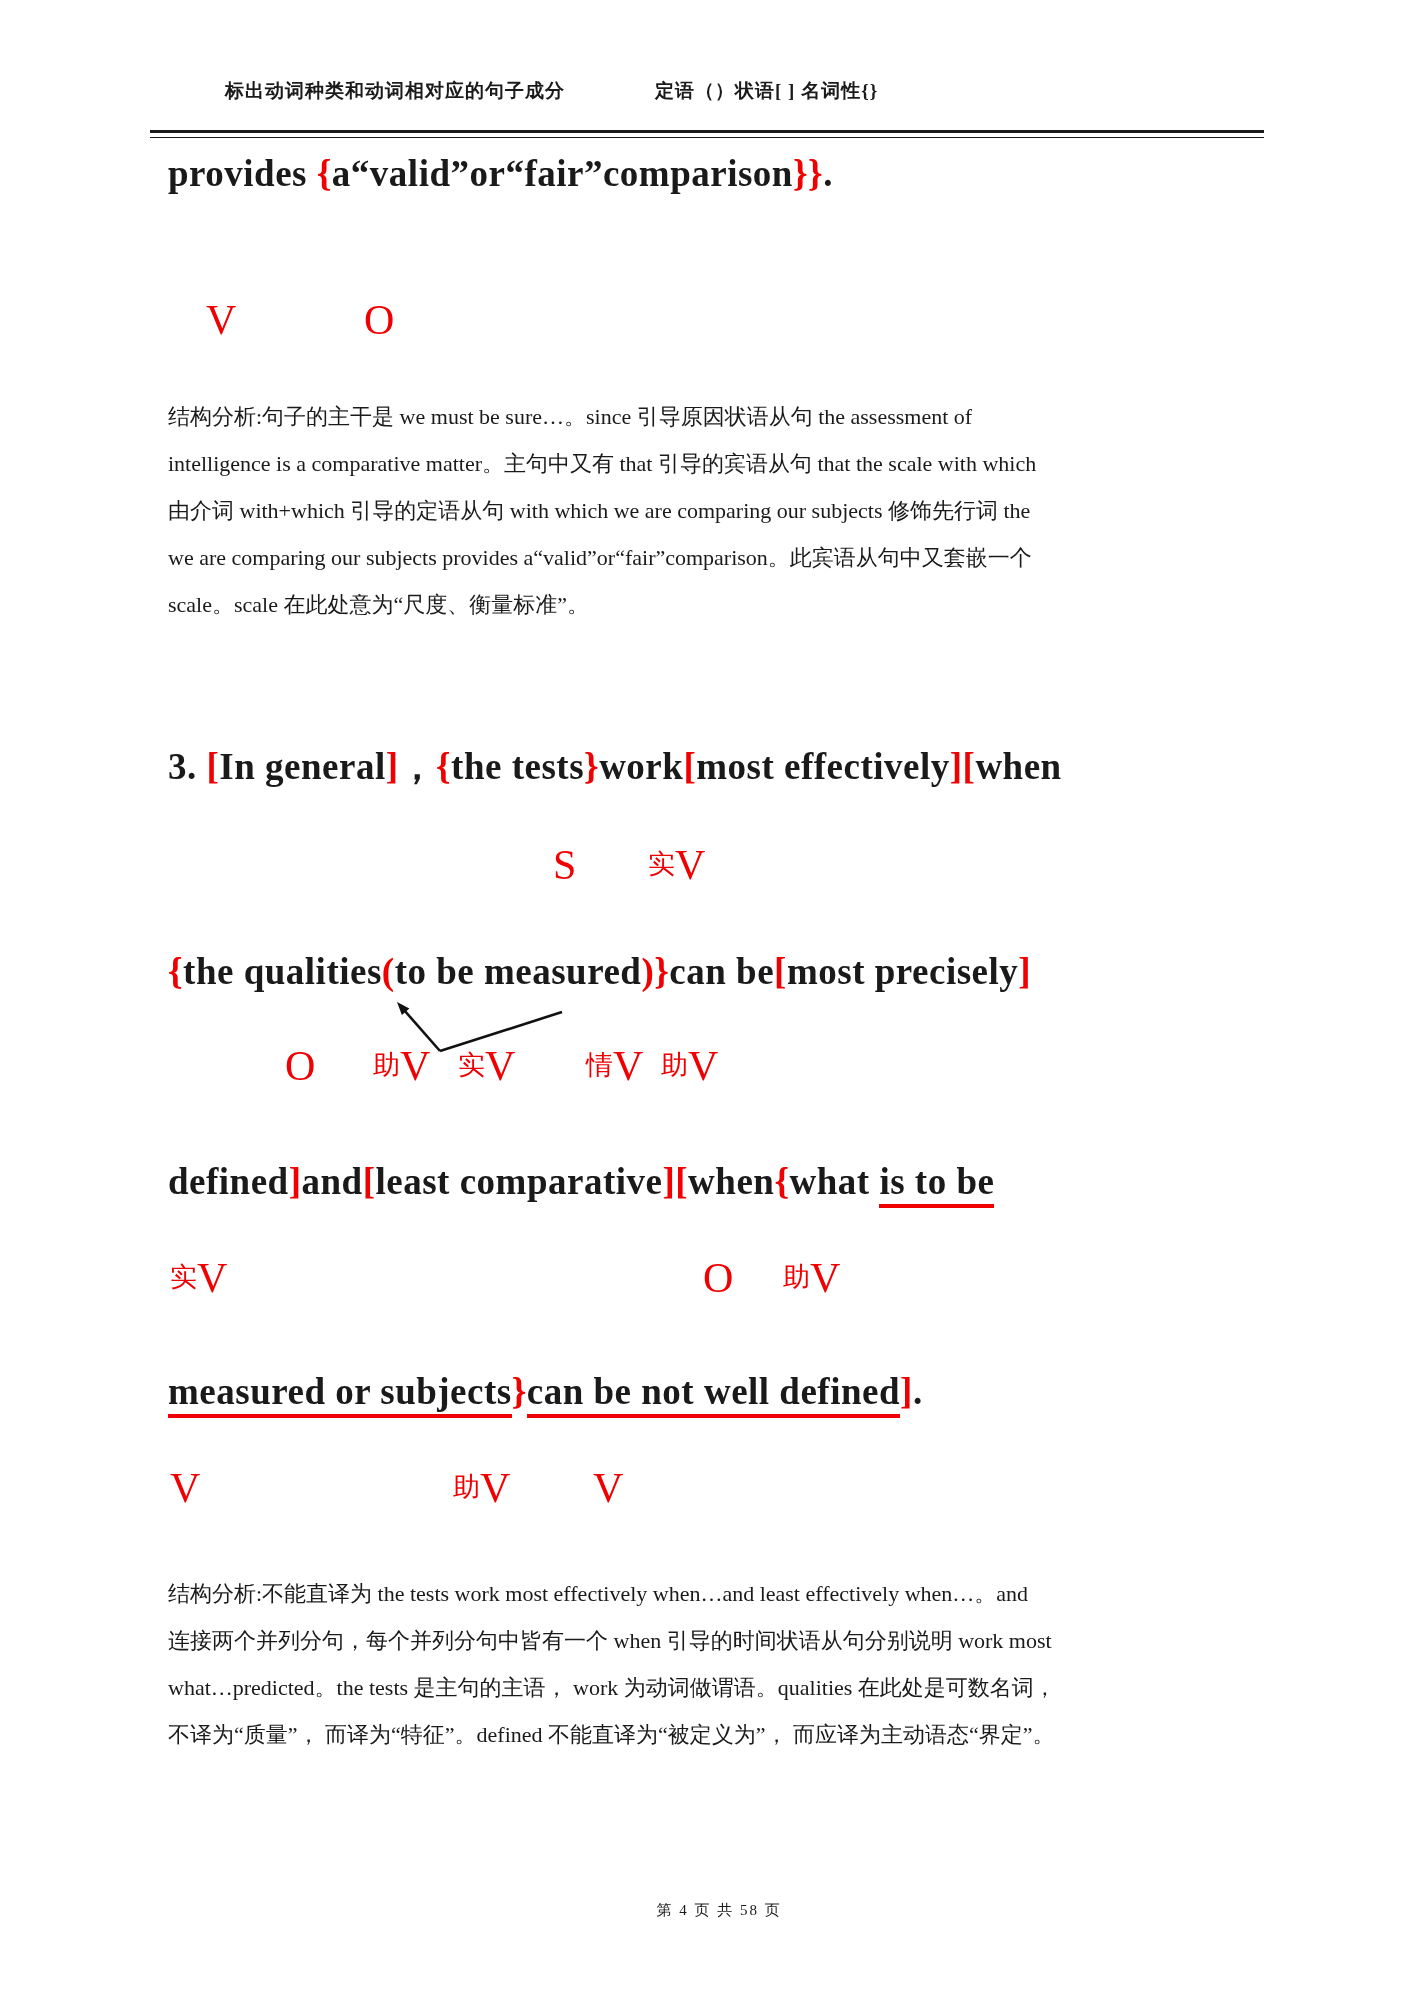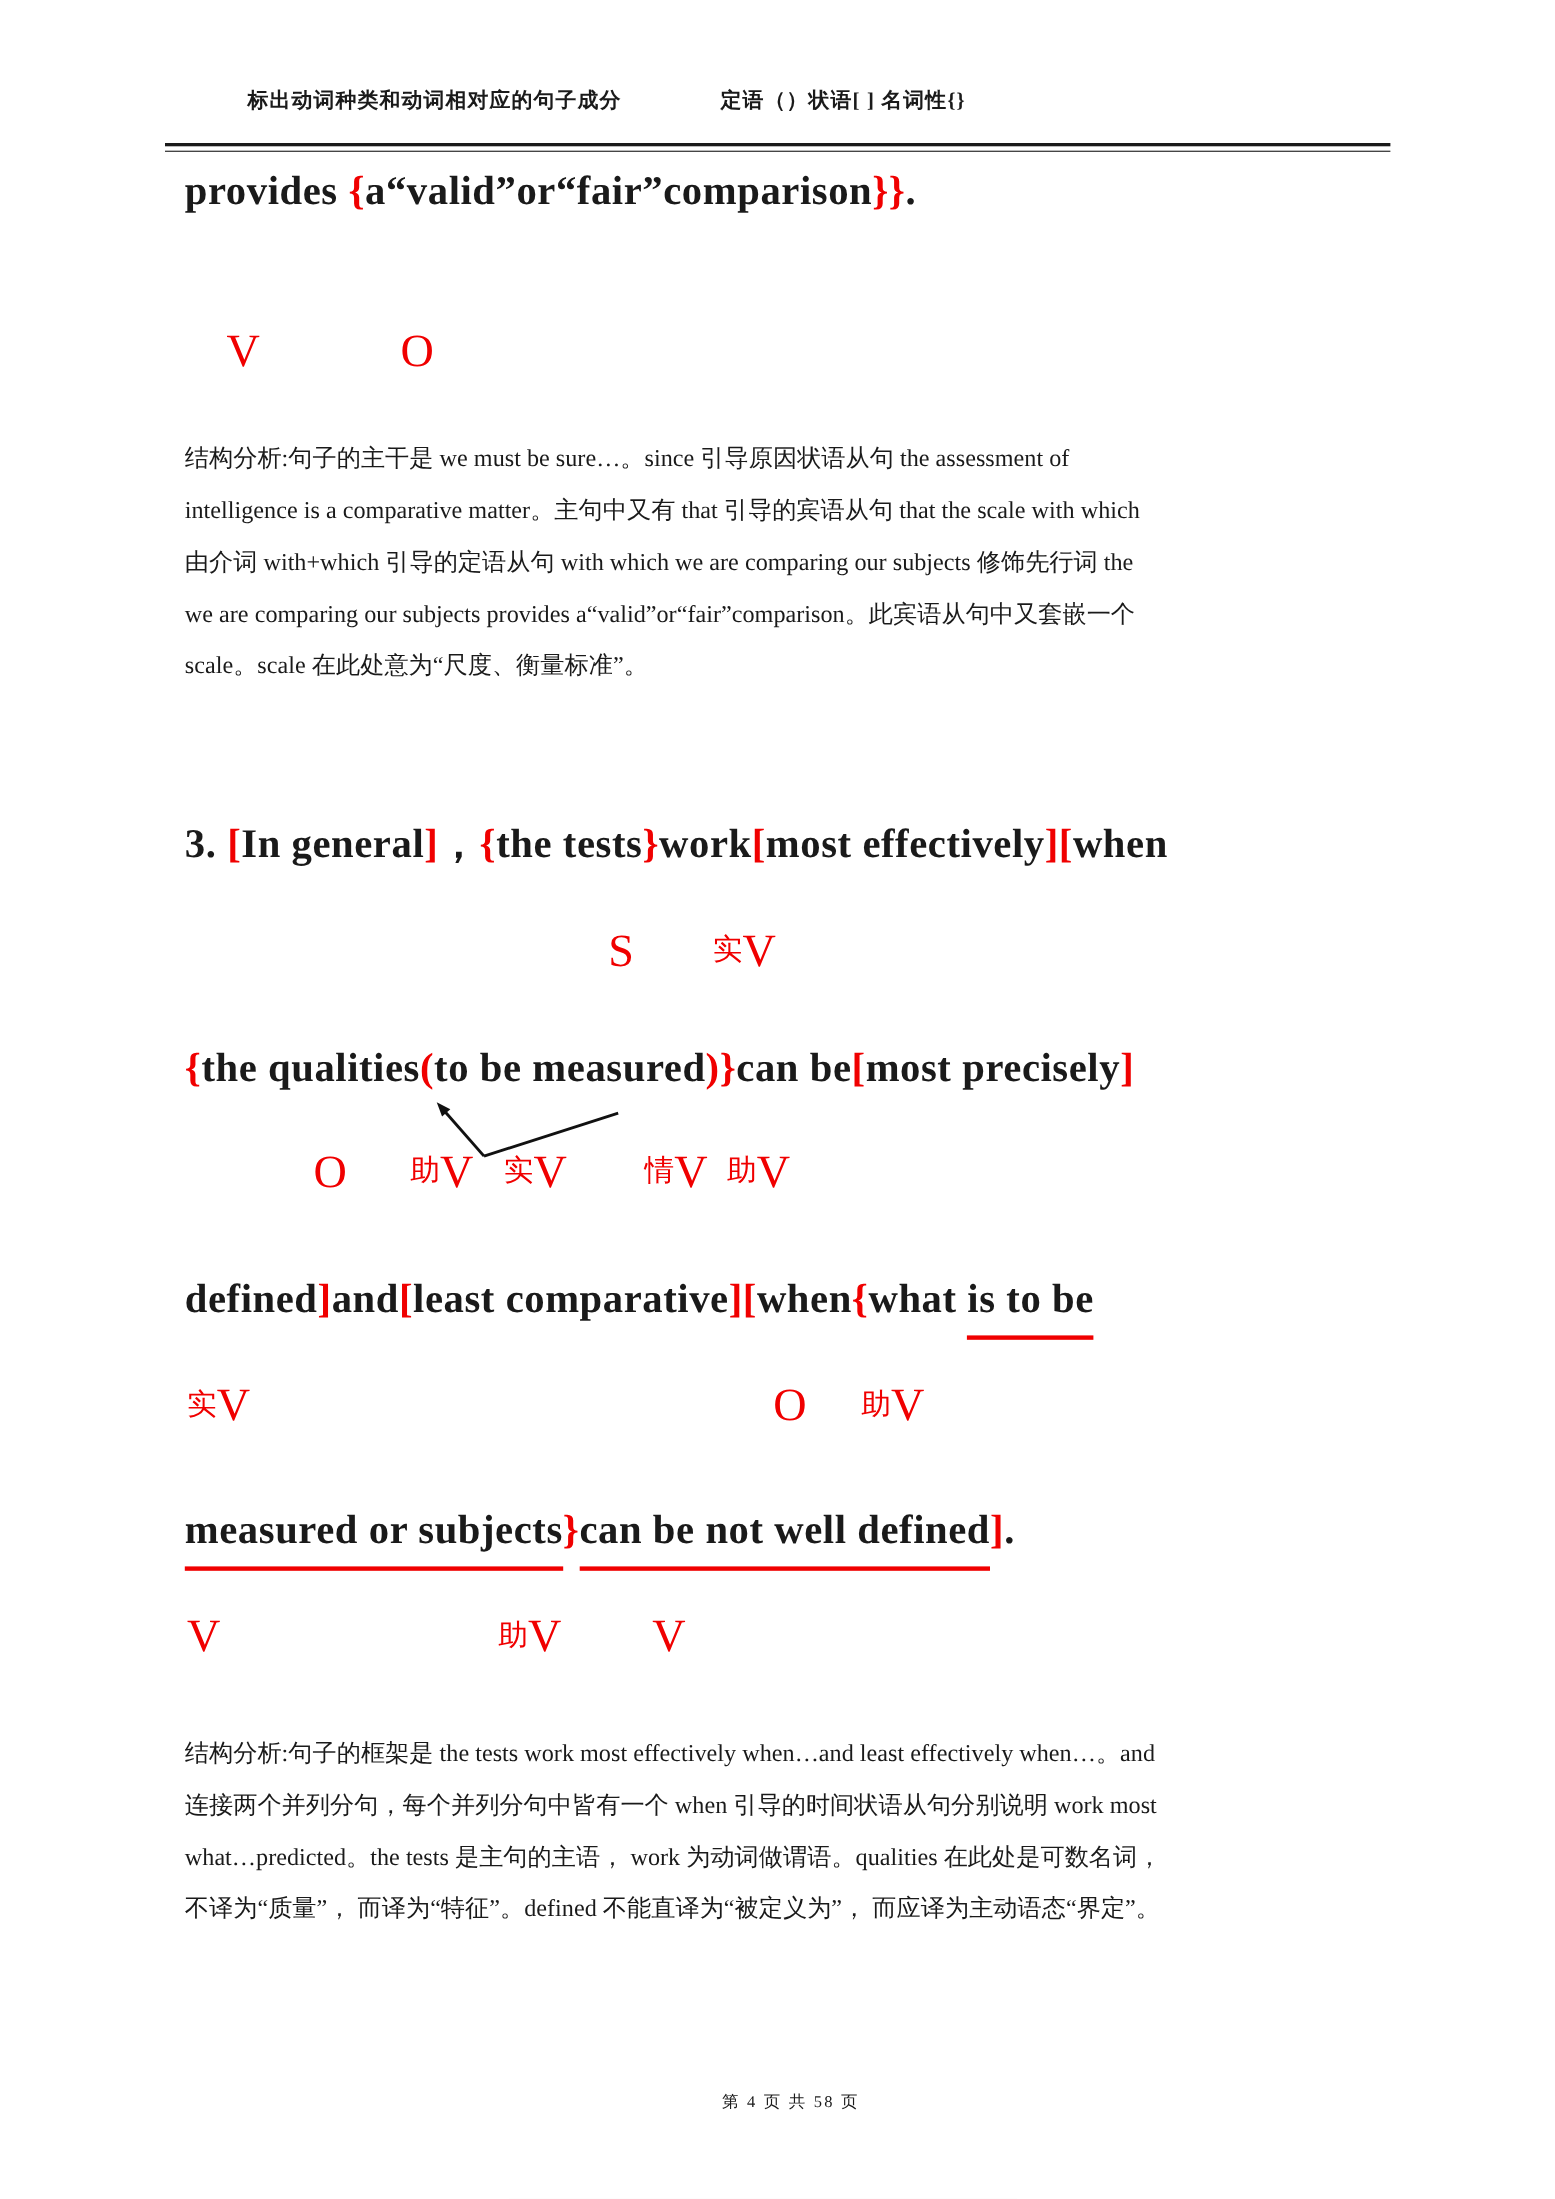--- a/index.html
+++ b/index.html
@@ -15,21 +15,21 @@
   .abs{position:absolute;}
   .hdr{font-size:19px;font-weight:bold;letter-spacing:1px;white-space:nowrap;}
   .rule{
     position:absolute;left:150px;top:130px;width:1114px;height:4px;
     border-top:3px solid #1a1a1a;border-bottom:1px solid #1a1a1a;
   }
   .bigline{
     font-size:37px;font-weight:bold;white-space:nowrap;letter-spacing:0.5px;
   }
   .red{color:#f00000;}
-  .ulred{border-bottom:4px solid #f00000;padding-bottom:12px;}
+  .ulred{border-bottom:4px solid #f00000;padding-bottom:2px;}
   .para{font-size:22px;line-height:47px;white-space:nowrap;}
   .para div{height:47px;}
   .labelrow{position:absolute;left:0;top:0;width:100%;height:60px;}
   .vlabel{position:absolute;top:0;color:#f00000;white-space:nowrap;}
   .vlabel .cn{font-size:27px;vertical-align:6px;}
   .vlabel .en{font-size:42px;}
   .footer{font-size:15px;letter-spacing:2px;white-space:nowrap;margin-left:12px;}
   svg{display:block;}
 </style>
 </head>
@@ -89,21 +89,21 @@
 
   <div class="abs bigline" style="left:168px;top:1370px;"><span class="ulred">measured or subjects</span><span class="red">}</span><span class="ulred">can be not well defined</span><span class="red">]</span><span>.</span></div>
 
   <div class="labelrow" style="top:1464px;">
       <span class="vlabel" style="left: 170px;"><span class="en">V</span></span>
       <span class="vlabel" style="left: 453px;"><span class="cn">助</span><span class="en">V</span></span>
       <span class="vlabel" style="left: 593px;"><span class="en">V</span></span>
     </div>
 
   <div class="abs para" style="left:168px;top:1570px;">
-      <div>结构分析:句子的框架是 the tests work most effectively when…and least effectively when…。and</div>
+      <div>结构分析:不能直译为 the tests work most effectively when…and least effectively when…。and</div>
       <div>连接两个并列分句，每个并列分句中皆有一个 when 引导的时间状语从句分别说明 work most</div>
       <div>what…predicted。the tests 是主句的主语， work 为动词做谓语。qualities 在此处是可数名词，</div>
       <div>不译为“质量”， 而译为“特征”。defined 不能直译为“被定义为”， 而应译为主动语态“界定”。</div>
     </div>
 
   <div class="abs footer" style="left:0;top:1901px;width:100%;text-align:center;">第 4 页 共 58 页</div>
 
 </div>
 
 </body></html>

